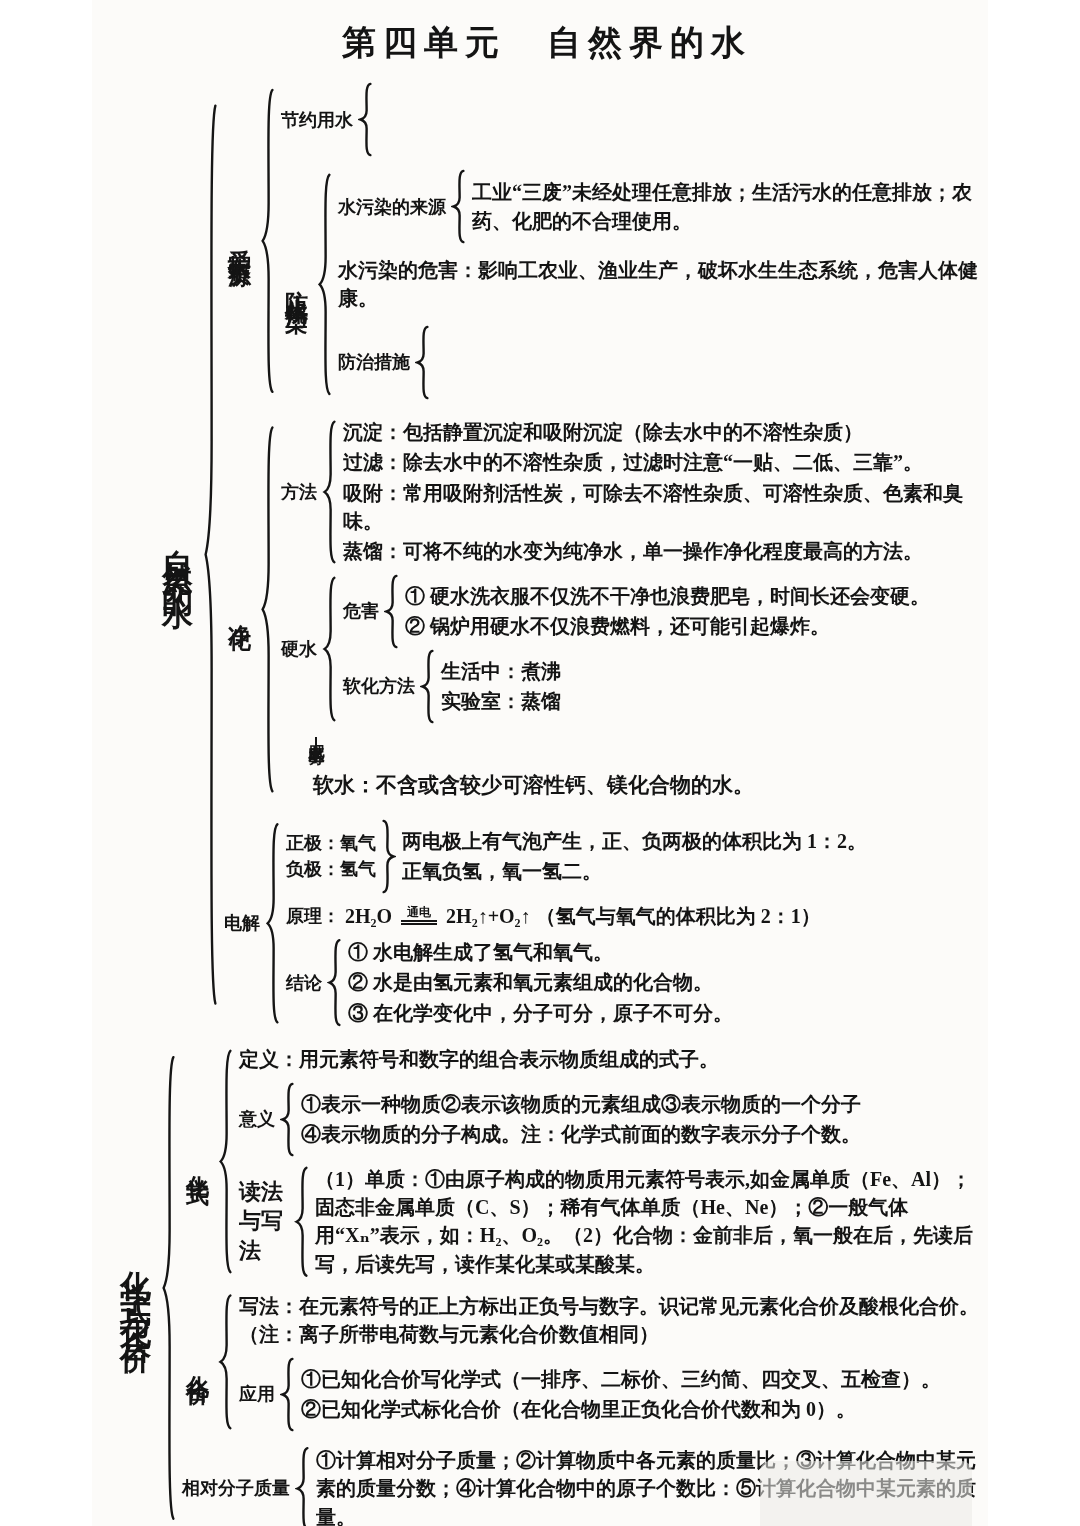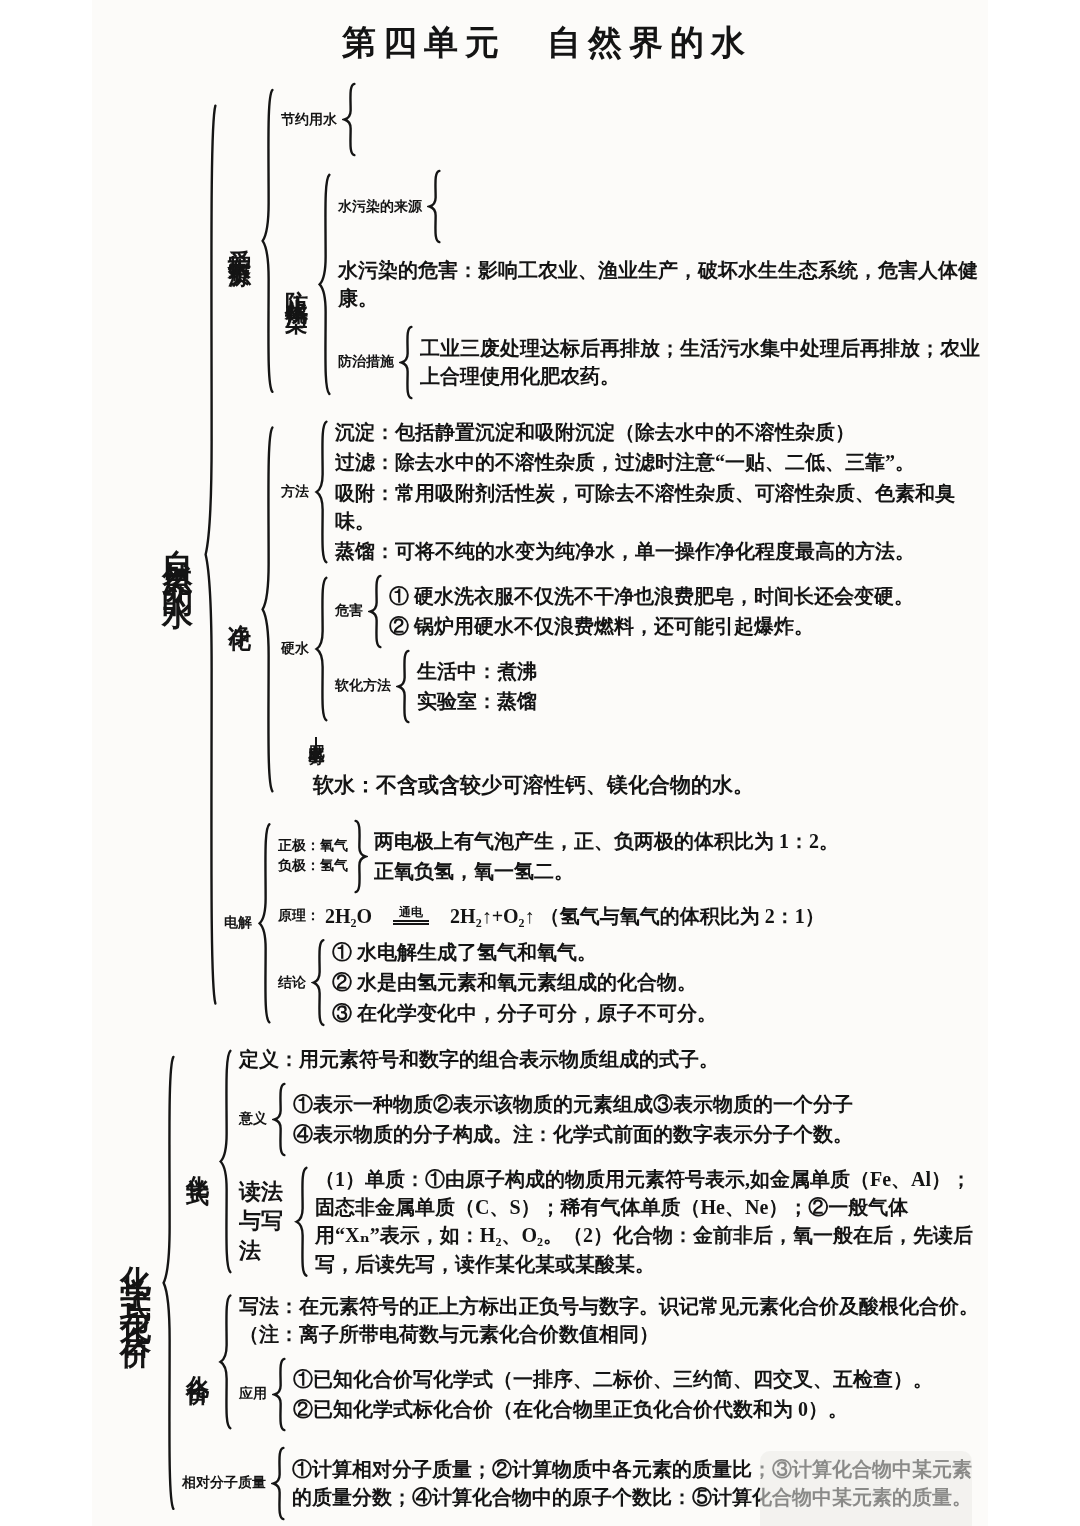--- a/index.html
+++ b/index.html
@@ -11,31 +11,31 @@
     font-weight:700;
     padding:16px 8px 26px 22px;
     overflow:hidden;
   }
   .title { text-align:center; font-size:34px; letter-spacing:7px; margin:4px 0 16px; }
   .tree { display:flex; flex-direction:column; gap:18px; }
   .row  { display:flex; align-items:center; }
   .col  { display:flex; flex-direction:column; }
   .g2{gap:2px}.g8{gap:8px}.g12{gap:12px}.g14{gap:14px}.g18{gap:18px}
   .txt { font-size:20px; line-height:1.42; }
-  .lbl { font-size:14px; white-space:nowrap; flex:0 0 auto; }
+  .lbl { font-size:18px; white-space:nowrap; flex:0 0 auto; }
   .vlbl { writing-mode:vertical-rl; text-orientation:upright; font-size:23px; letter-spacing:4px; flex:0 0 auto; }
   .root-lbl { writing-mode:vertical-rl; text-orientation:upright; font-size:31px; letter-spacing:12px; flex:0 0 auto; }
   .lbl-wrap { width:50px; font-size:22px; line-height:1.35; word-break:break-all; flex:0 0 50px; }
   .brace { flex:0 0 15px; width:15px; align-self:stretch; min-height:36px; margin:0 6px 0 5px; }
   .brace svg { width:100%; height:100%; display:block; }
   .brace.flip svg { transform:scaleX(-1); }
   .w590{max-width:590px}.w620{max-width:620px}.w700{max-width:700px}
   .w750{max-width:750px}.w770{max-width:770px}.w790{max-width:790px}
   .indent1 { margin-left:42px; }
-  .cond { display:inline-flex; flex-direction:column; align-items:center; margin:0 16px; flex:0 0 auto; }
+  .cond { display:inline-flex; flex-direction:column; align-items:center; margin:0 4px; flex:0 0 auto; }
   .cond-text { font-size:12px; line-height:1.1; }
   .cond-line { width:36px; height:5px; border-top:2px solid #141414; border-bottom:2px solid #141414; margin-top:1px; }
   .soap { display:flex; flex-direction:column; align-items:center; width:26px; margin-left:22px; }
   .soap-text { writing-mode:vertical-rl; text-orientation:upright; font-size:16px; letter-spacing:1px; }
   .soft-line { font-size:21px;margin-left:32px; }
   .principle-row { display:flex; align-items:center; gap:5px; flex-wrap:wrap; }
   .chem { letter-spacing:0; }
   .watermark { position:absolute; right:16px; bottom:12px; width:212px; height:84px;
     background:#ebebe8; border-radius:10px; opacity:.55; }
 </style>
@@ -85,32 +85,32 @@
                 </div>
               <div class="col g12">
 
                 <div class="row">
                   <div class="lbl">水污染的来源</div>
                   <div class="brace">
                       <svg viewBox="0 0 20 100" preserveAspectRatio="none">
                         <path d="M16.5 2.5 C9.5 4.5 11.5 20 11.5 38 C11.5 46 6.5 49 3.5 50 C6.5 51 11.5 54 11.5 62 C11.5 80 9.5 95.5 16.5 97.5" fill="none" stroke="#151515" stroke-width="2.4" vector-effect="non-scaling-stroke" stroke-linecap="round"></path>
                       </svg>
                     </div>
+                  <div class="txt w590">工业“三废”未经处理任意排放；生活污水的任意排放；农药、化肥的不合理使用。</div>
                 </div>
 
                 <div class="txt w770">水污染的危害：影响工农业、渔业生产，破坏水生生态系统，危害人体健康。</div>
 
                 <div class="row">
                   <div class="lbl">防治措施</div>
                   <div class="brace">
                       <svg viewBox="0 0 20 100" preserveAspectRatio="none">
                         <path d="M16.5 2.5 C9.5 4.5 11.5 20 11.5 38 C11.5 46 6.5 49 3.5 50 C6.5 51 11.5 54 11.5 62 C11.5 80 9.5 95.5 16.5 97.5" fill="none" stroke="#151515" stroke-width="2.4" vector-effect="non-scaling-stroke" stroke-linecap="round"></path>
                       </svg>
                     </div>
-                  <div class="txt w620">工业三废处理达标后再排放；生活污水集中处理后再排放；农业上合理使用化肥农药。</div>
                 </div>
 
               </div>
             </div>
           </div>
         </div>
 
         <div class="row">
           <div class="vlbl">净化</div>
           <div class="brace">

